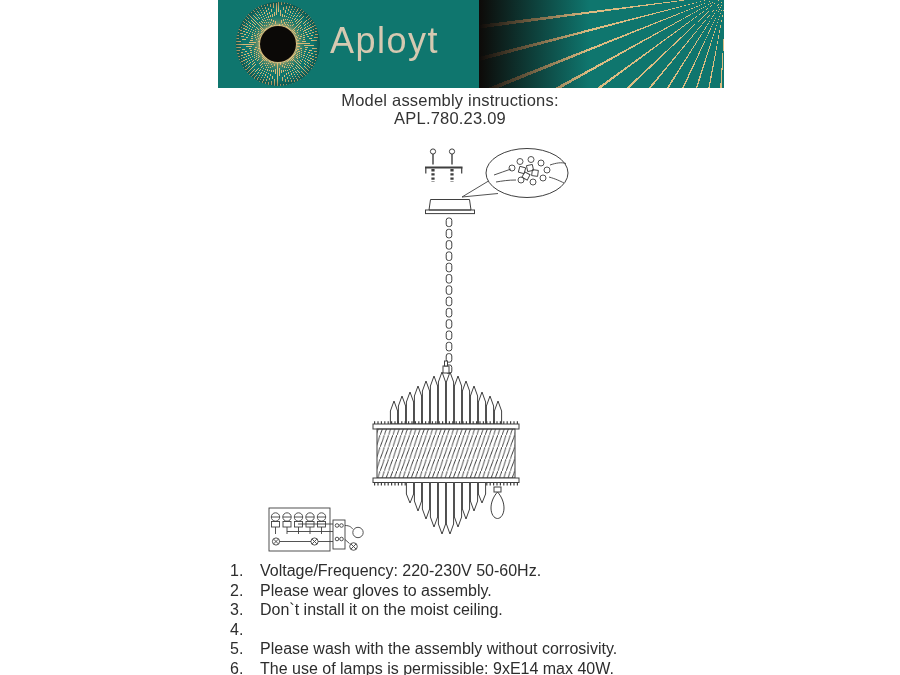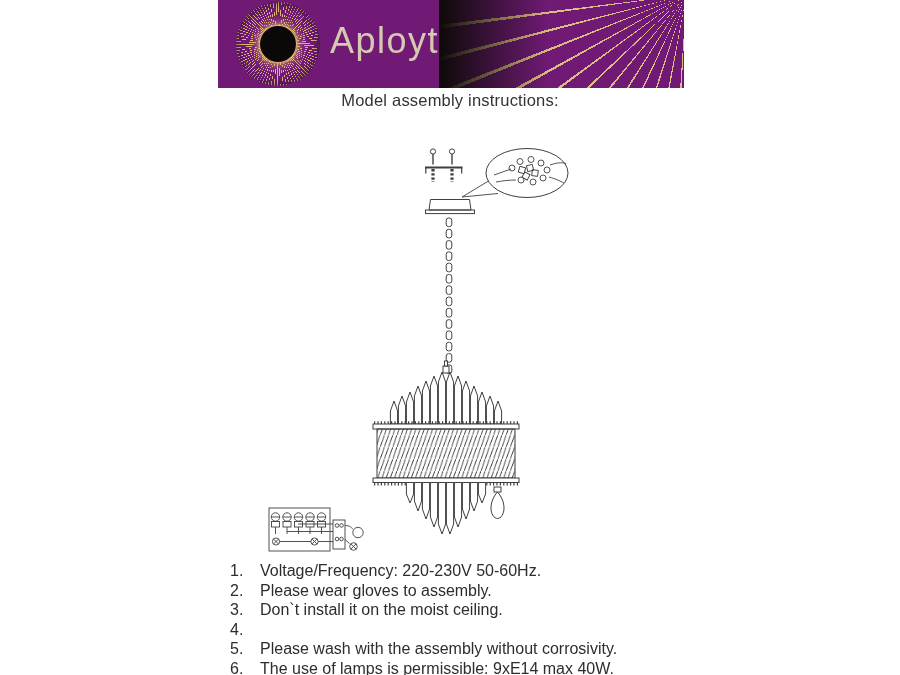--- a/index.html
+++ b/index.html
@@ -3,21 +3,21 @@
 <meta charset="utf-8">
 <style>
   html,body{margin:0;padding:0;}
   body{
     width:900px;height:675px;background:#ffffff;position:relative;overflow:hidden;
     font-family:"Liberation Sans", sans-serif;
   }
   
   .banner{
     position:absolute;left:218px;top:0;width:466px;height:88px;
-    background:#701a75;overflow:hidden;
+    background:#0f766e;overflow:hidden;padding-left:40px;
   }
   .sunburst{position:absolute;left:18px;top:2px;width:84px;height:84px;}
   .sunburst .rays{
     position:absolute;inset:0;border-radius:50%;
     background:repeating-conic-gradient(from 0deg,
       rgba(226,189,122,.95) 0deg .9deg, rgba(13,10,8,0) .9deg 4.2deg);
   }
   .sunburst .rays-fade{
     position:absolute;inset:0;border-radius:50%;
     background:radial-gradient(circle,
@@ -61,20 +61,21 @@
     <div class="rays-fade"></div>
     <div class="hub"></div>
   </div>
   <div class="brand-text">Aployt</div>
   <div class="corner-rays"></div>
   <div class="corner-fade"></div>
 </div>
 
 <div class="title-block">
   <div class="title-line">Model assembly instructions:</div>
+  <div class="title-line">APL.780.23.09</div>
 </div>
 
 <div class="drawing">
 <svg width="340" height="430" viewBox="0 0 340 430" fill="none" stroke="#3f3f3f" stroke-width="1">
   <defs>
     <pattern id="hatch" width="4.2" height="12" patternUnits="userSpaceOnUse">
       <path d="M4.2 0 L0 12" stroke="#3f3f3f" stroke-width="0.9"></path>
     </pattern>
   </defs>
 

